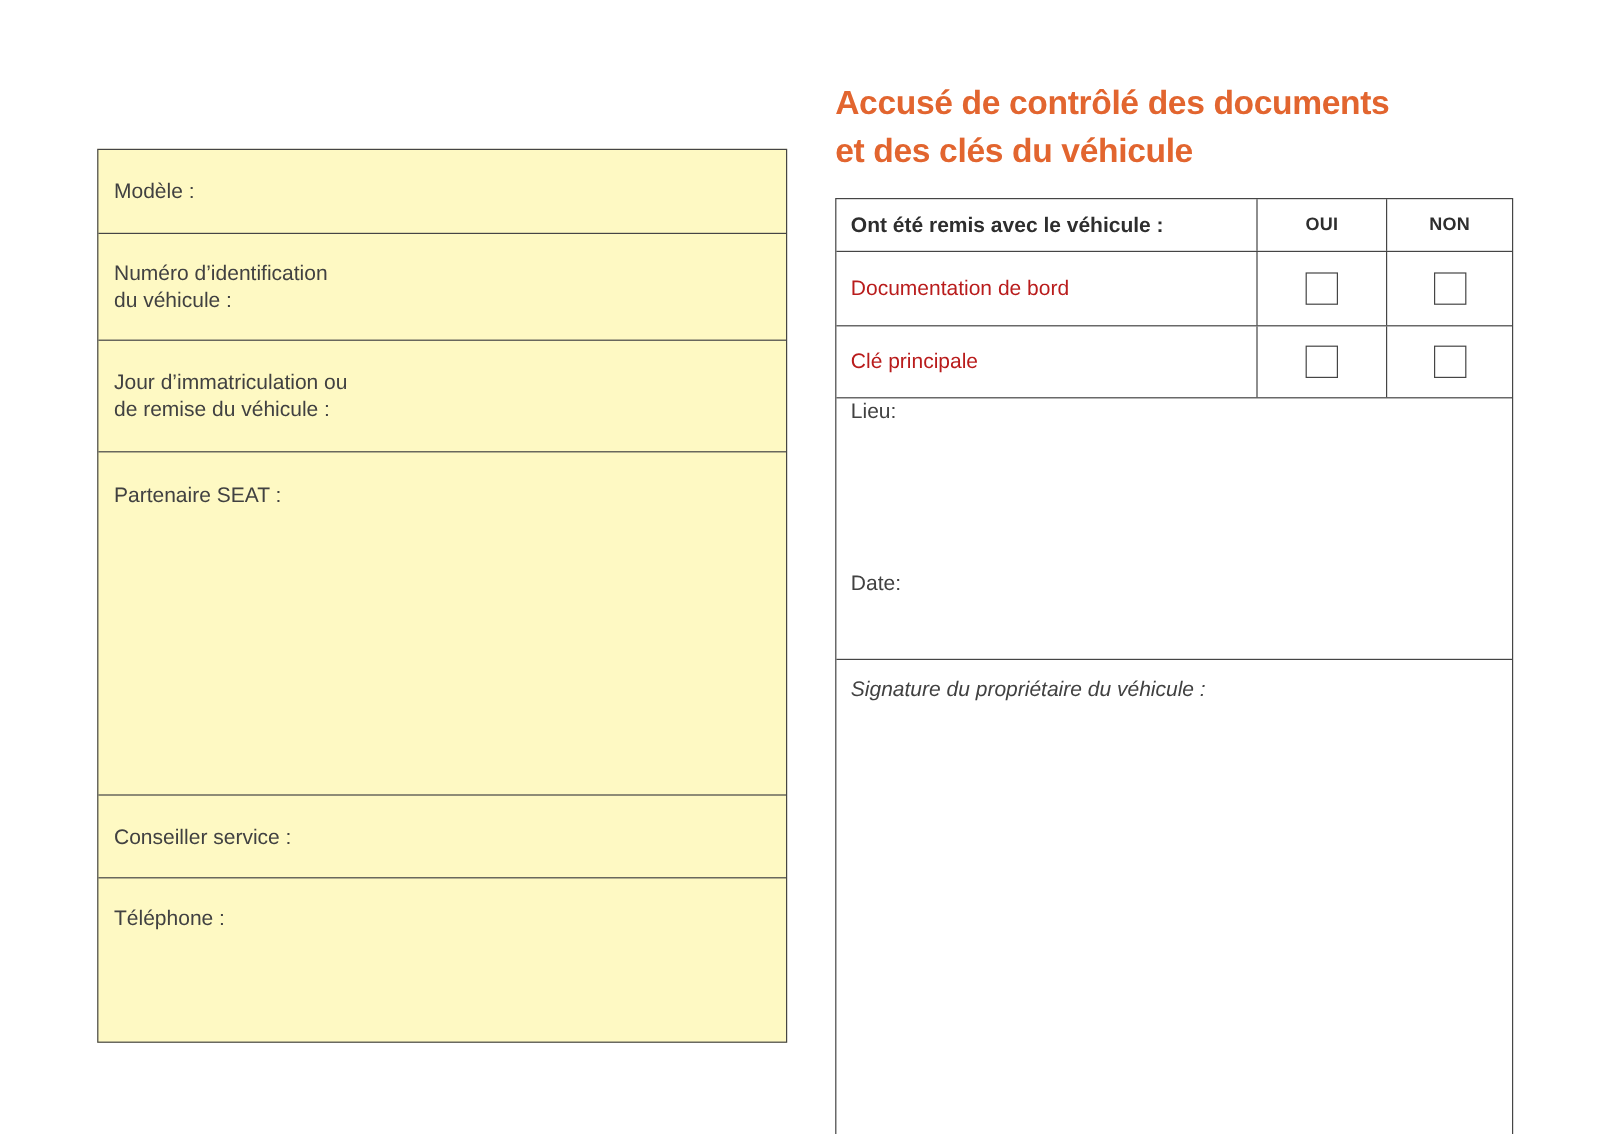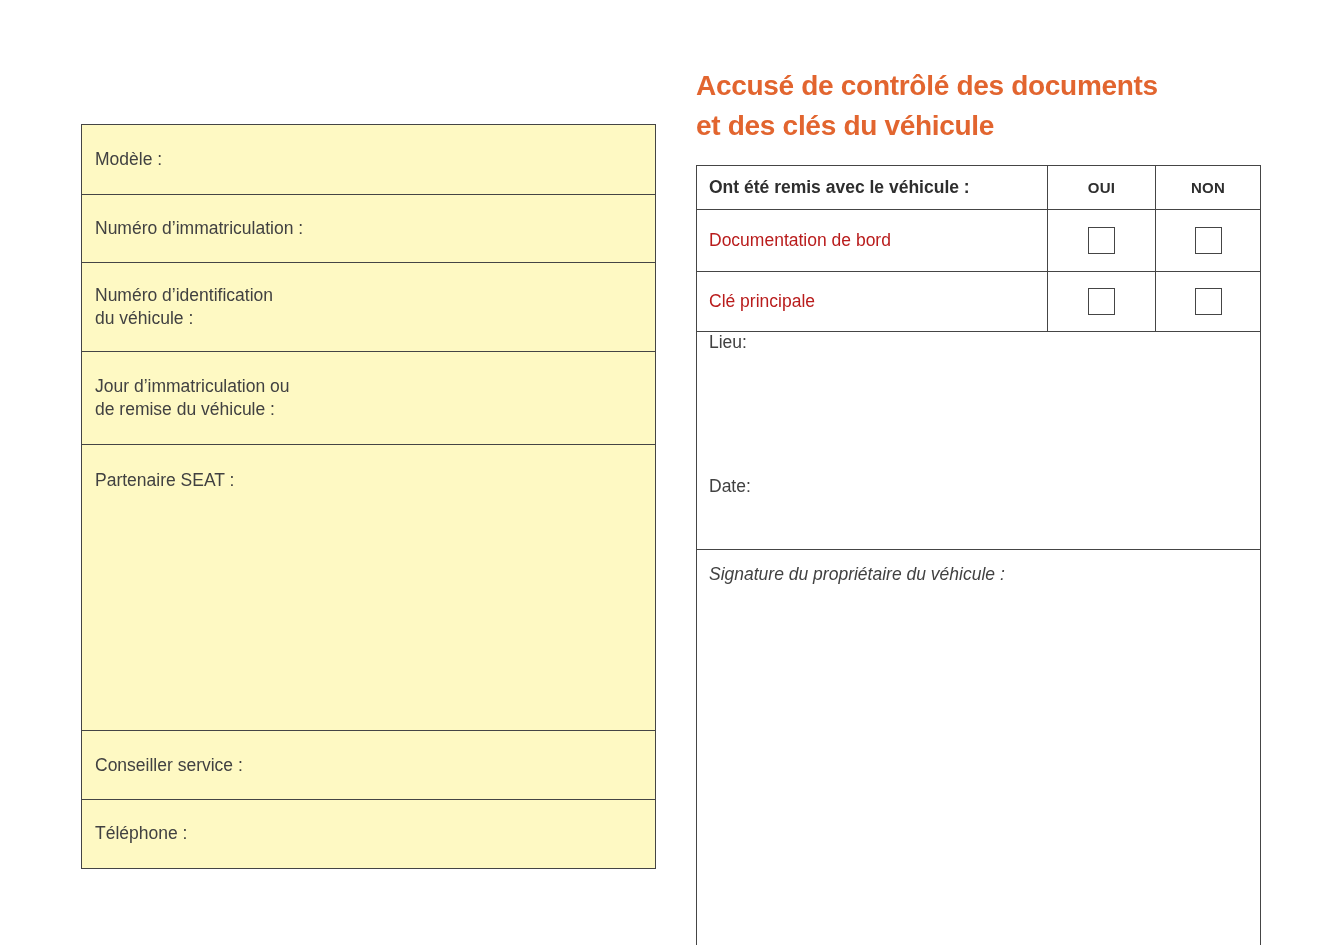--- a/index.html
+++ b/index.html
@@ -116,23 +116,20 @@
 </head>
 <body>
 
 <div class="page">
 
 
   <div class="form-left">
     <div class="form-row" style="height:70px;">
       <span class="pre">Modèle :</span>
     </div>
-    <div class="form-row" style="height:68px;">
-      <span class="pre">Numéro d’immatriculation :</span>
-    </div>
     <div class="form-row" style="height:89px;">
       <span class="pre">Numéro d’identification
 du véhicule :</span>
     </div>
     <div class="form-row" style="height:93px;">
       <span class="pre">Jour d’immatriculation ou
 de remise du véhicule :</span>
     </div>
     <div class="form-row top-align" style="height:286px;">
       <span class="pre">Partenaire SEAT :</span>

